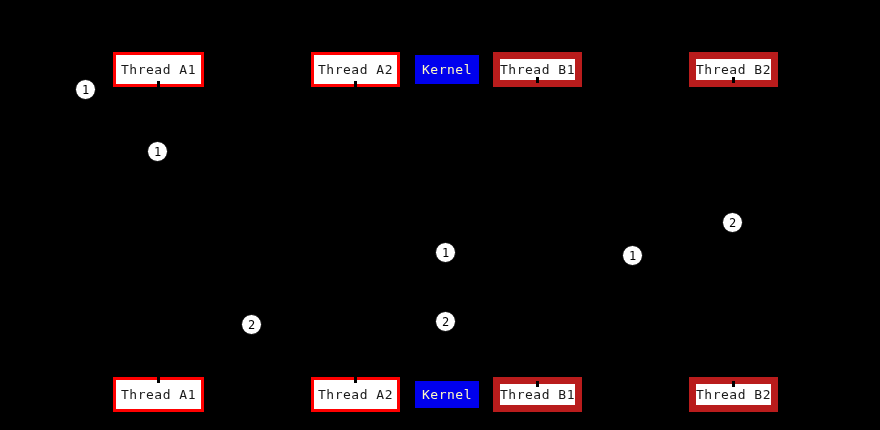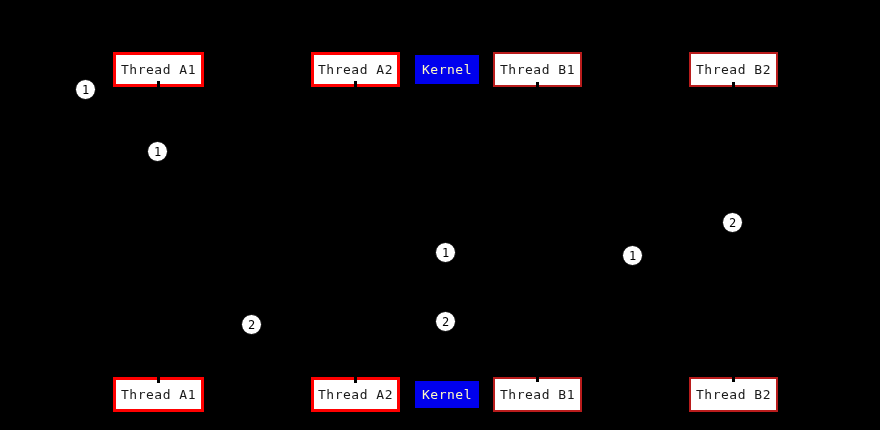--- a/index.html
+++ b/index.html
@@ -14,21 +14,21 @@
     position:absolute;
     box-sizing:border-box;
     background:#ffffff;
     display:flex;align-items:center;justify-content:center;
     font-size:13px;
     letter-spacing:0.5px;
     color:#1a1a1a;
     white-space:nowrap;
   }
   .pbox.red{border:3px solid #ff0000;}
-  .pbox.blue{border:2px solid #b91c1c;}
+  .pbox.blue{border:7px solid #b91c1c;}
   .pbox.kernel{background:#0000ee;color:#fef9c3;border:none;}
   .notch{
     position:absolute;
     width:3px;height:6px;
     background:#000;
     left:50%;margin-left:-2px;
   }
   .notch.b{bottom:-3px;}
   .notch.t{top:-3px;}
   .marker{

